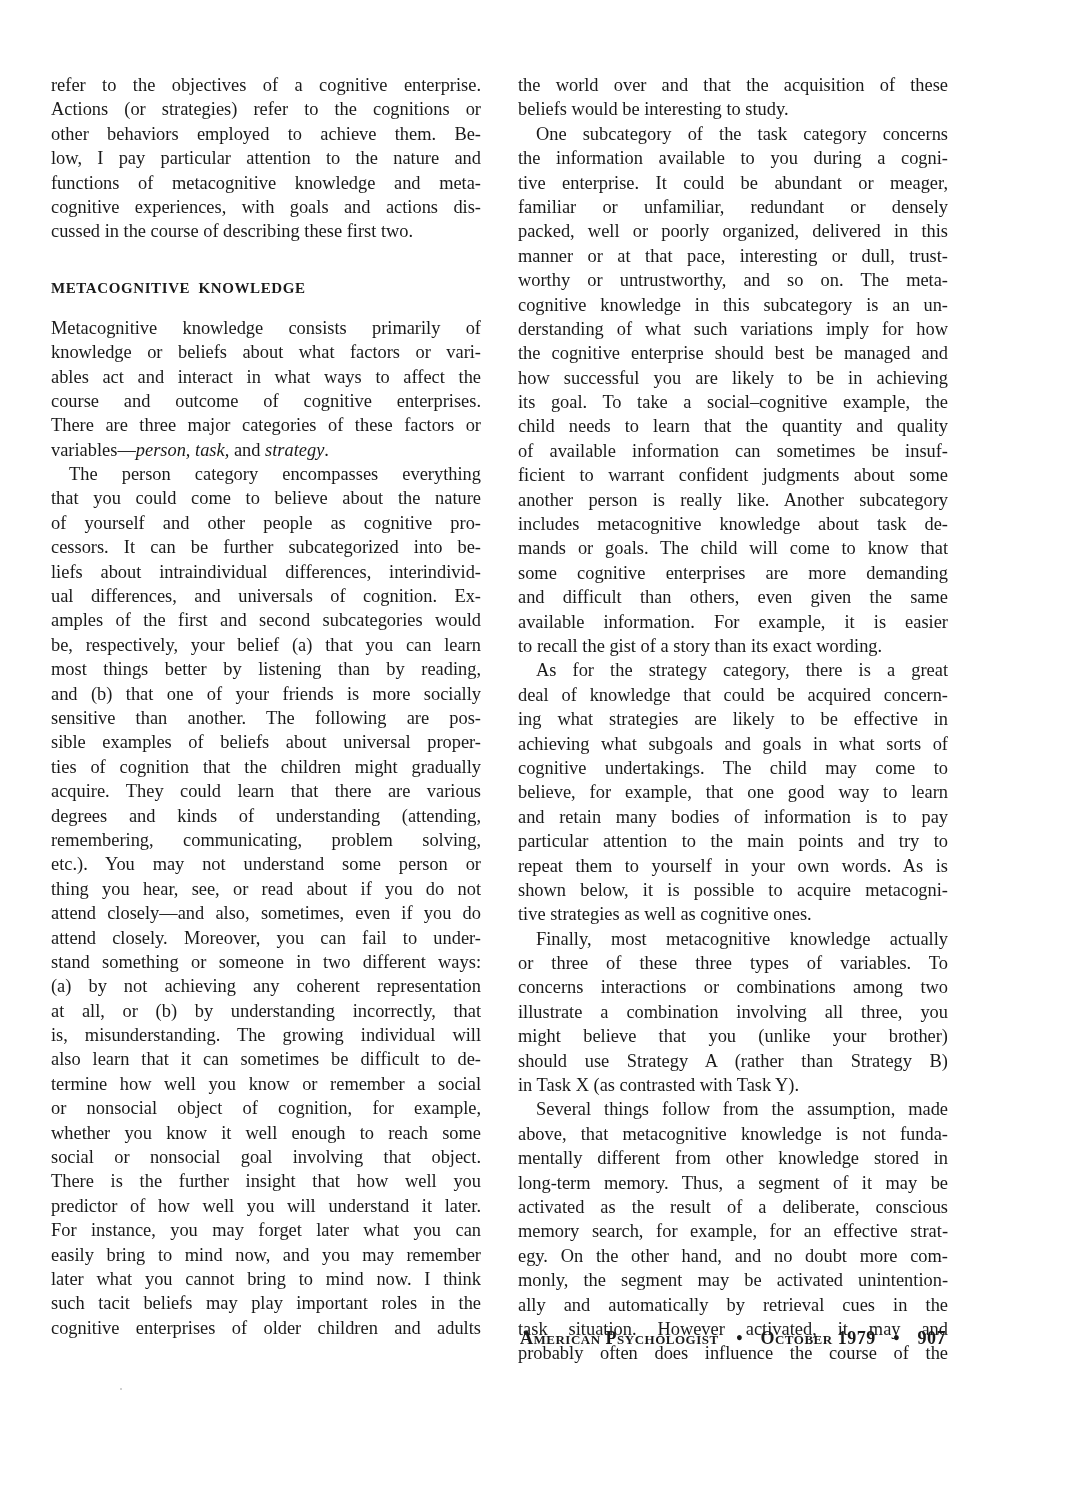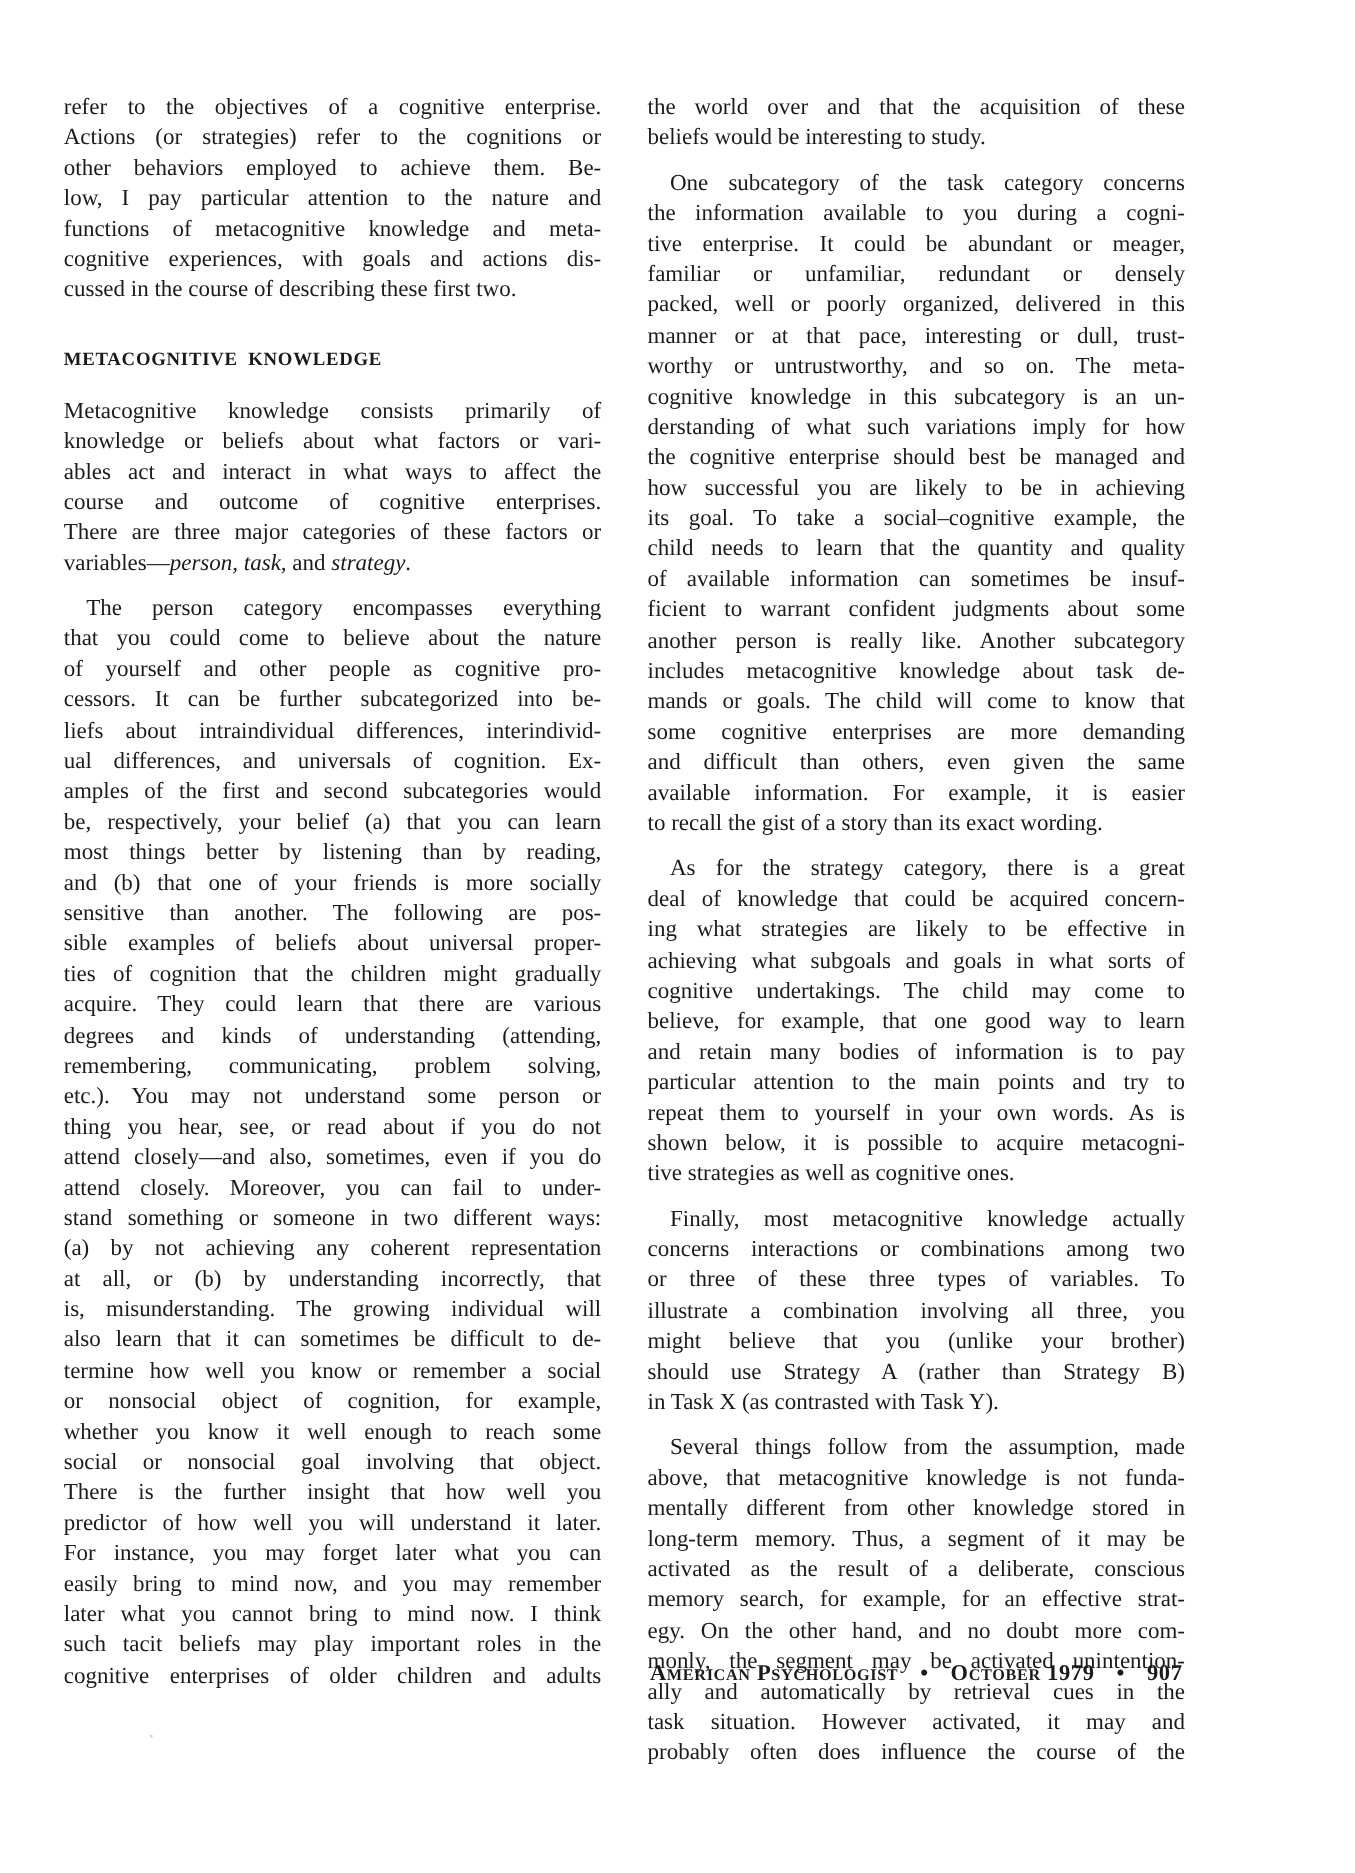--- a/index.html
+++ b/index.html
@@ -30,21 +30,20 @@
       text-align: justify;
       text-align-last: justify;
       white-space: nowrap;
       overflow: visible;
     }
     .line.last {
       text-align-last: left;
     }
     .line.indent {
       padding-left: 18px;
-      margin-top: 12px;
     }
     .para { display: block; }
 
     .section-heading {
       display: block;
       font-size: 15px;
       font-weight: bold;
       letter-spacing: 0.6px;
       word-spacing: 4px;
       margin-top: 34px;
@@ -183,22 +182,22 @@
       <span class="line">cognitive undertakings.  The child may come to</span>
       <span class="line">believe, for example, that one good way to learn</span>
       <span class="line">and retain many bodies of information is to pay</span>
       <span class="line">particular attention to the main points and try to</span>
       <span class="line">repeat them to yourself in your own words.  As is</span>
       <span class="line">shown below, it is possible to acquire metacogni-</span>
       <span class="line last">tive strategies as well as cognitive ones.</span>
     </div>
   <div class="para">
       <span class="line indent">Finally, most metacognitive knowledge actually</span>
+      <span class="line">or three of these three types of variables.  To</span>
       <span class="line">concerns interactions or combinations among two</span>
-      <span class="line">or three of these three types of variables.  To</span>
       <span class="line">illustrate a combination involving all three, you</span>
       <span class="line">might believe that you (unlike your brother)</span>
       <span class="line">should use Strategy A (rather than Strategy B)</span>
       <span class="line last">in Task X (as contrasted with Task Y).</span>
     </div>
   <div class="para">
       <span class="line indent">Several things follow from the assumption, made</span>
       <span class="line">above, that metacognitive knowledge is not funda-</span>
       <span class="line">mentally different from other knowledge stored in</span>
       <span class="line">long-term memory.  Thus, a segment of it may be</span>

